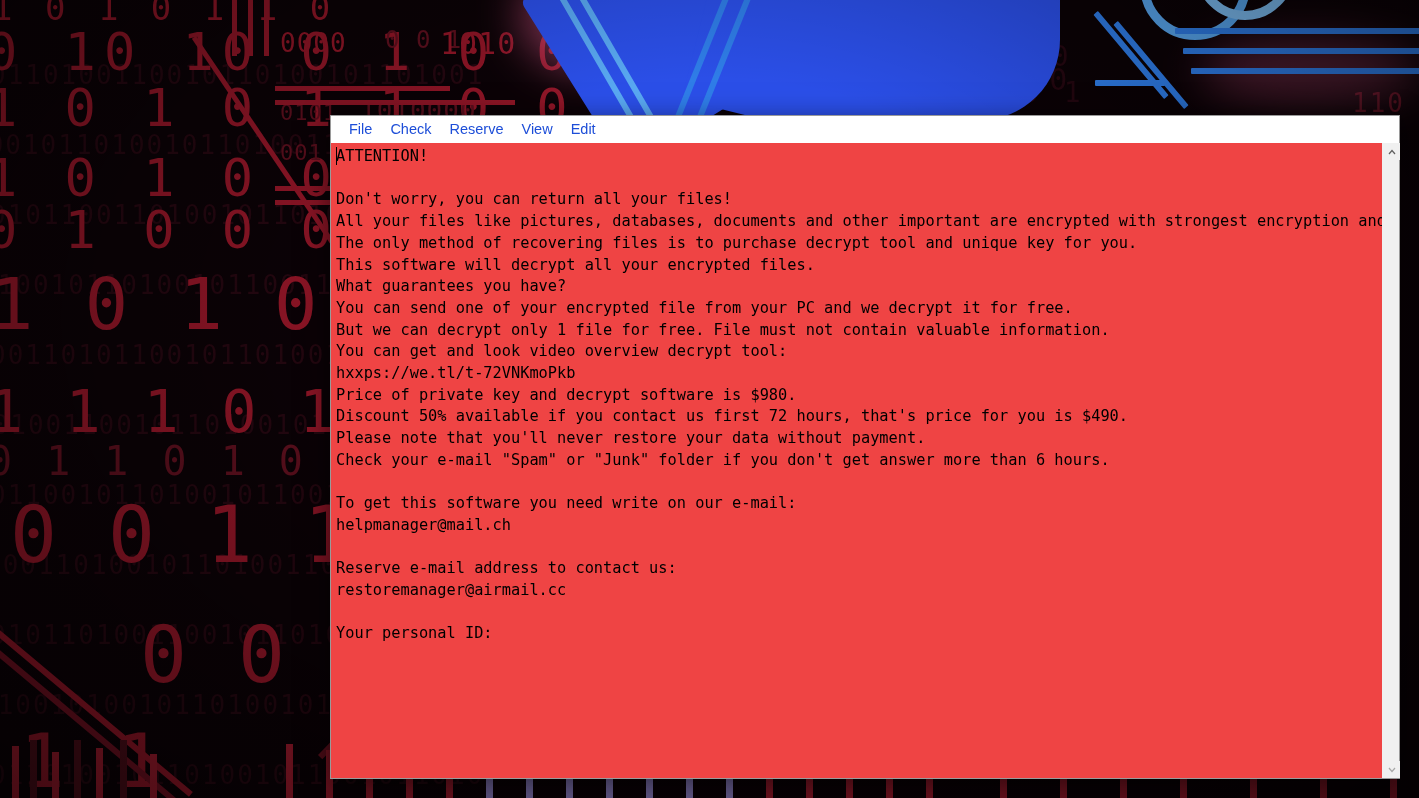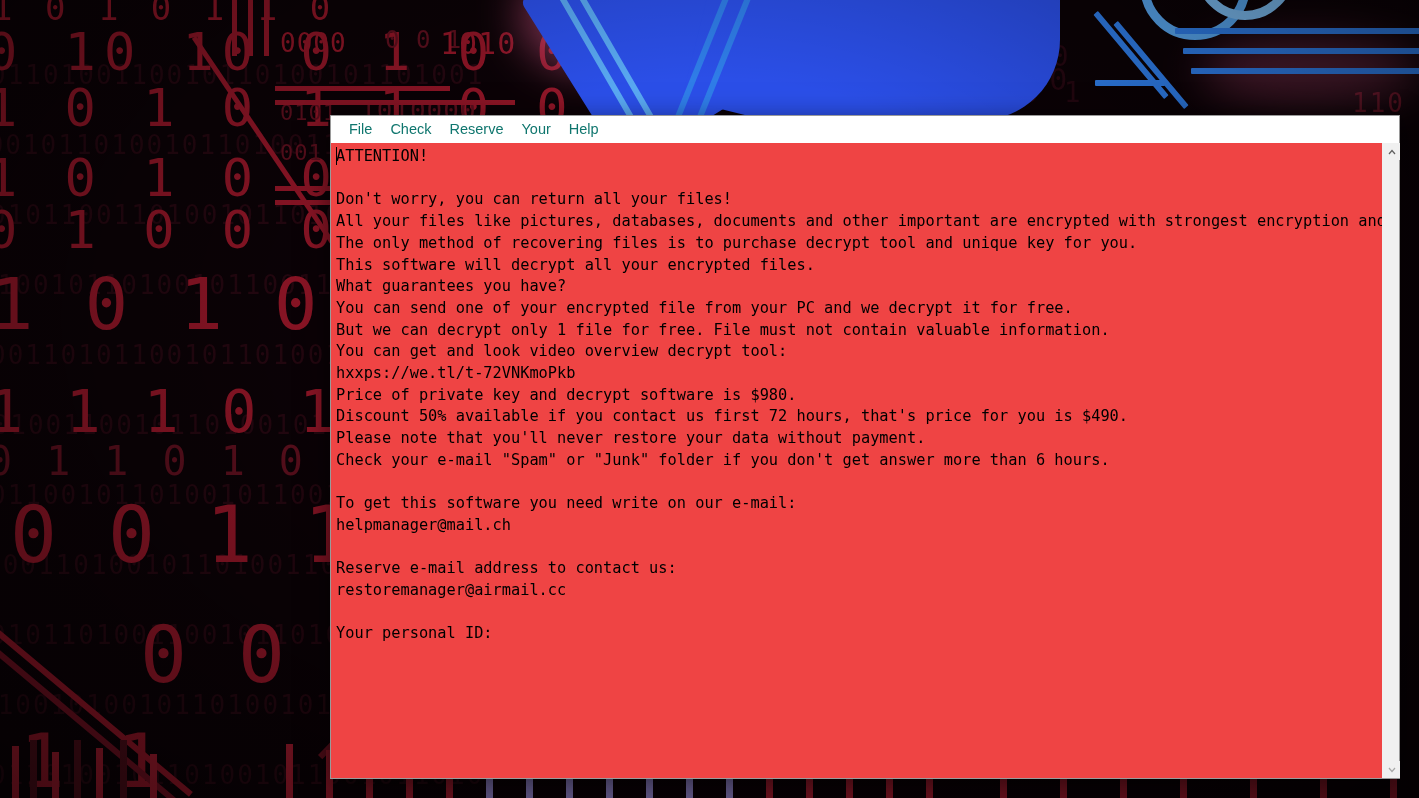--- a/index.html
+++ b/index.html
@@ -126,21 +126,21 @@
 
   .menubar {
     height: 26px;
     background: #ffffff;
     display: flex; align-items: center;
     padding-left: 9px;
     flex: 0 0 auto;
   }
   .menu-item {
     font-size: 14.5px;
-    color: #0f766e;
+    color: #1d4ed8;
     padding: 2px 9px;
     cursor: default;
     white-space: nowrap;
   }
 
   .editor-wrap {
     flex: 1 1 auto;
     display: flex;
     min-height: 0;
     border-top: 1px solid #ffffff;
@@ -306,22 +306,22 @@
   <div class="vignette"></div>
 </div>
 
 <div id="notepad">
 
 
   <div class="menubar">
     <div class="menu-item">File</div>
     <div class="menu-item">Check</div>
     <div class="menu-item">Reserve</div>
-    <div class="menu-item">Your</div>
-    <div class="menu-item">Help</div>
+    <div class="menu-item">View</div>
+    <div class="menu-item">Edit</div>
   </div>
 
   <div class="editor-wrap">
     <div class="editor">
       <span class="caret"></span>
       <pre id="content">ATTENTION!
 
 Don't worry, you can return all your files!
 All your files like pictures, databases, documents and other important are encrypted with strongest encryption and unique key.
 The only method of recovering files is to purchase decrypt tool and unique key for you.

